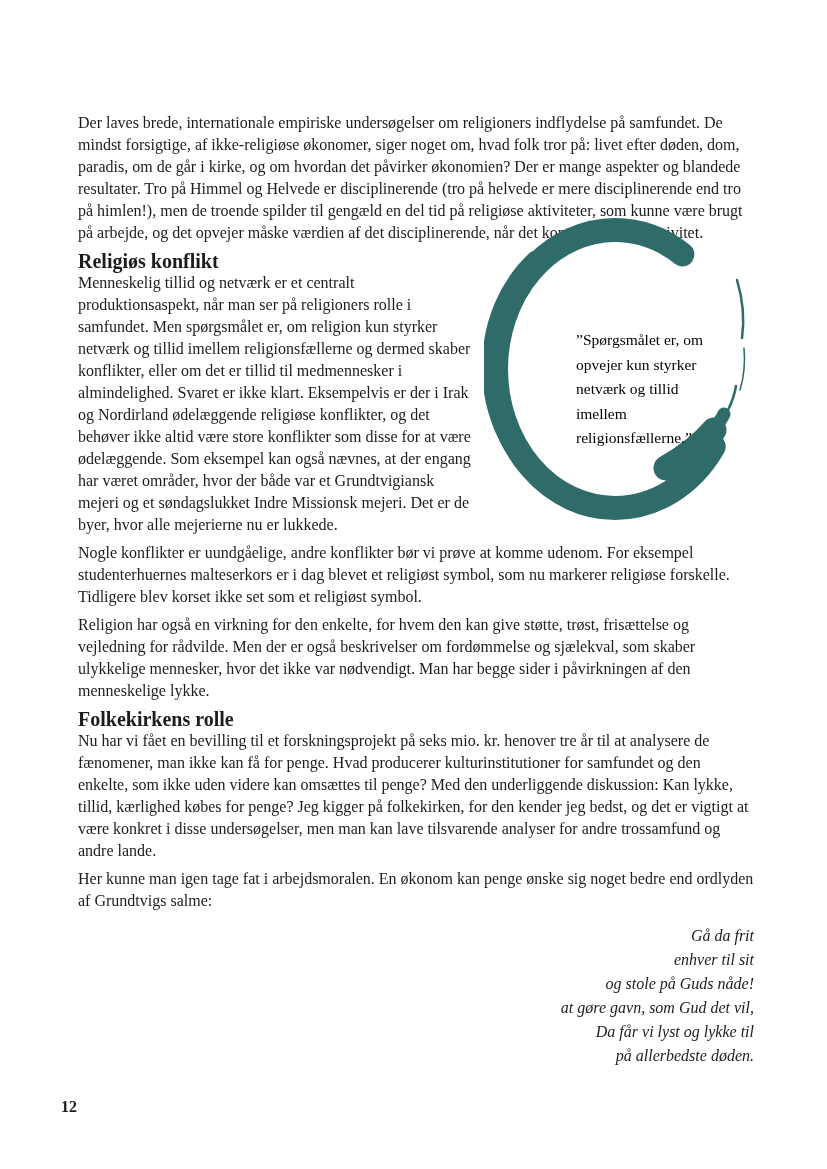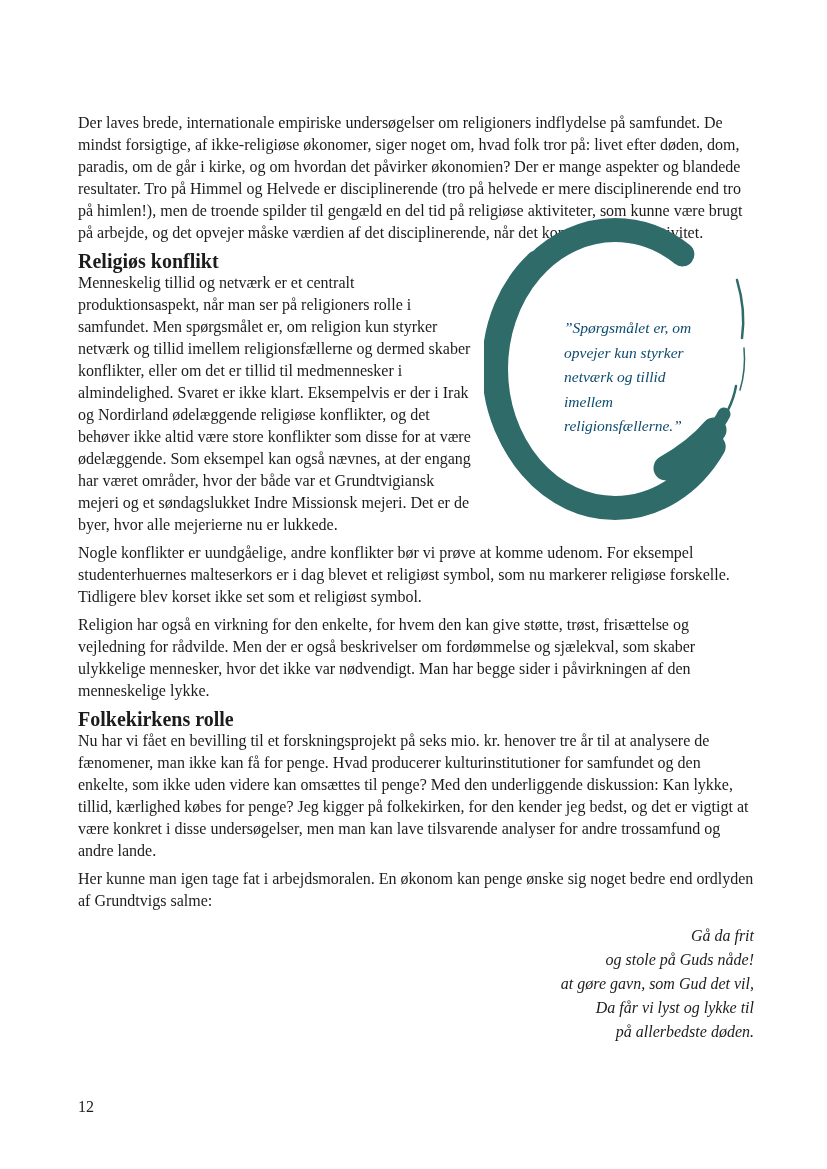--- a/index.html
+++ b/index.html
@@ -34,40 +34,40 @@
     height: 306px;
     margin: -32px 0 10px 8px;
     position: relative;
   }
   .pull-figure svg { display: block; width: 270px; height: 306px; }
   .pull-quote {
     position: absolute;
     left: 76px;
     top: 94px;
     width: 172px;
-    margin: 4px;
-    font-style: italic;
+    margin: 16px;
     font-size: 15.5px;
     line-height: 24.5px;
-    color: #0c4a6e;
+    color: #000000;
   }
   .pq-line { display: block; }
   .poem {
     margin: 12px 0 0 70px;
     font-style: italic;
     font-size: 16px;
     line-height: 24px;
   }
   .poem-line { display: block; text-align: right; }
   .page-number {
     position: absolute;
-    left: 78px;
+    left: 61px;
     top: 1096px;
     font-size: 16px;
     line-height: 22px;
+    font-weight: bold;
   }
 </style>
 </head>
 <body>
 
 <div class="page">
   <div class="content">
 
     <p>Der laves brede, internationale empiriske undersøgelser om religioners indflydelse på samfundet. De mindst forsigtige, af ikke-religiøse økonomer, siger noget om, hvad folk tror på: livet efter døden, dom, paradis, om de går i kirke, og om hvordan det påvirker økonomien? Der er mange aspekter og blandede resultater. Tro på Himmel og Helvede er disciplinerende (tro på helvede er mere disciplinerende end tro på himlen!), men de troende spilder til gengæld en del tid på religiøse aktiviteter, som kunne være brugt på arbejde, og det opvejer måske værdien af det disciplinerende, når det kommer til produktivitet.</p>
 
@@ -104,20 +104,21 @@
 
     <p>Religion har også en virkning for den enkelte, for hvem den kan give støtte, trøst, frisættelse og vejledning for rådvilde. Men der er også beskrivelser om fordømmelse og sjælekval, som skaber ulykkelige mennesker, hvor det ikke var nødvendigt. Man har begge sider i påvirkningen af den menneskelige lykke.</p>
 
     <h2 class="sec-heading">Folkekirkens rolle</h2>
     <p>Nu har vi fået en bevilling til et forskningsprojekt på seks mio. kr. henover tre år til at analysere de fænomener, man ikke kan få for penge. Hvad producerer kulturinstitutioner for samfundet og den enkelte, som ikke uden videre kan omsættes til penge? Med den underliggende diskussion: Kan lykke, tillid, kærlighed købes for penge? Jeg kigger på folkekirken, for den kender jeg bedst, og det er vigtigt at være konkret i disse undersøgelser, men man kan lave tilsvarende analyser for andre trossamfund og andre lande.</p>
 
     <p>Her kunne man igen tage fat i arbejdsmoralen. En økonom kan penge ønske sig noget bedre end ordlyden af Grundtvigs salme:</p>
 
     <div class="poem">
       <span class="poem-line">Gå da frit</span>
+      <span class="poem-line">enhver til sit</span>
       <span class="poem-line">og stole på Guds nåde!</span>
       <span class="poem-line">at gøre gavn, som Gud det vil,</span>
       <span class="poem-line">Da får vi lyst og lykke til</span>
       <span class="poem-line">på allerbedste døden.</span>
     </div>
   </div>
 
   <div class="page-number">12</div>
 </div>
 

